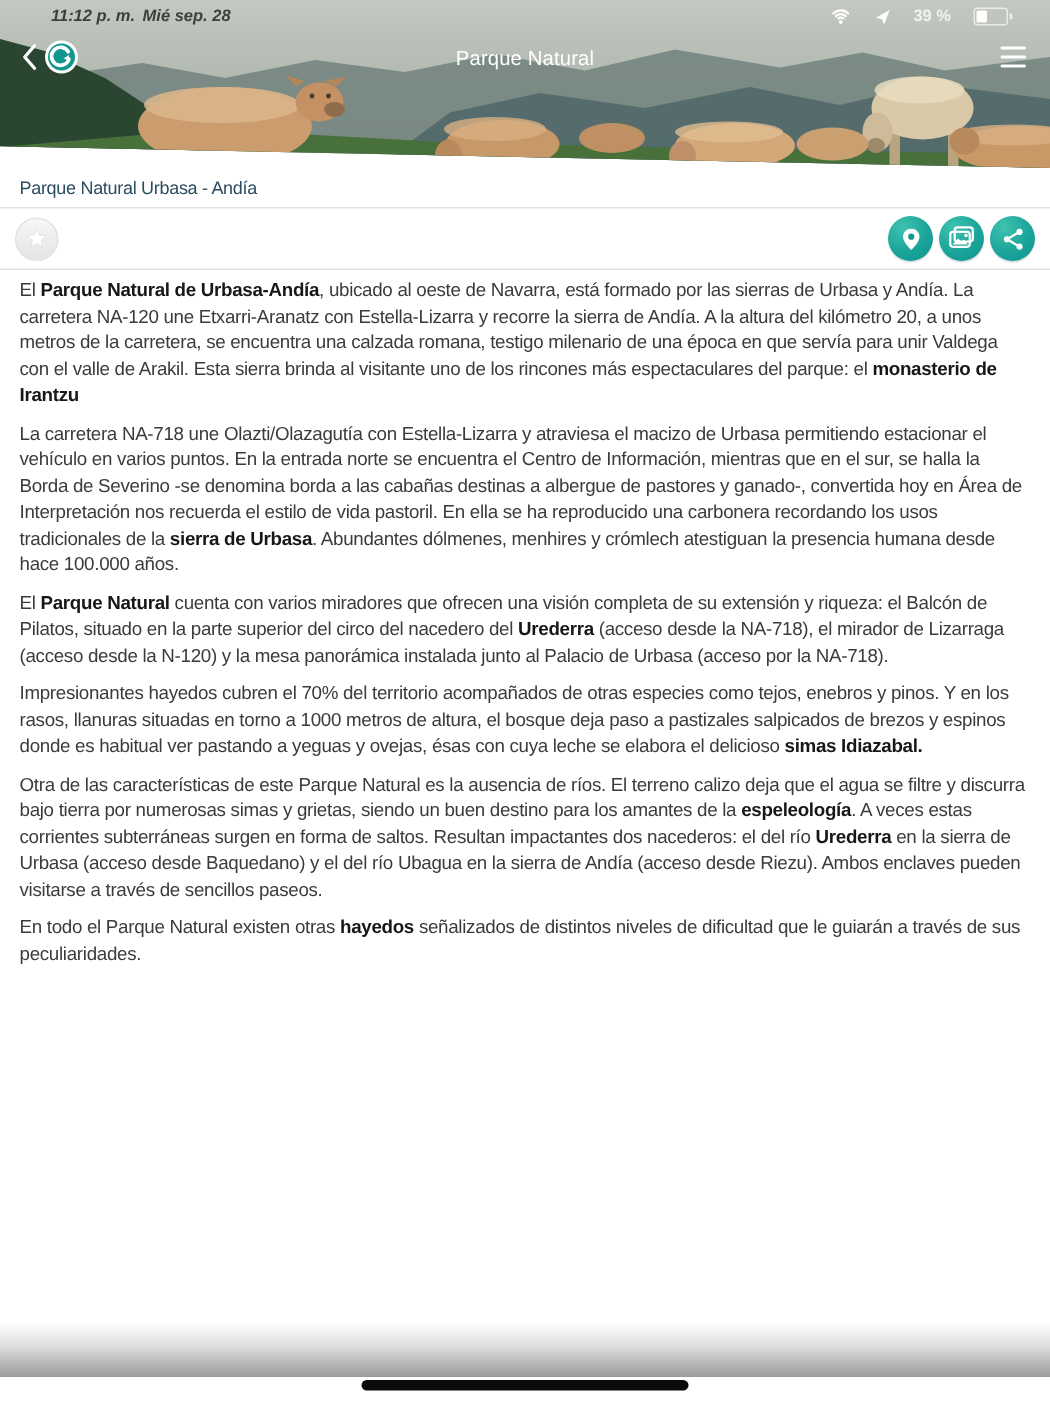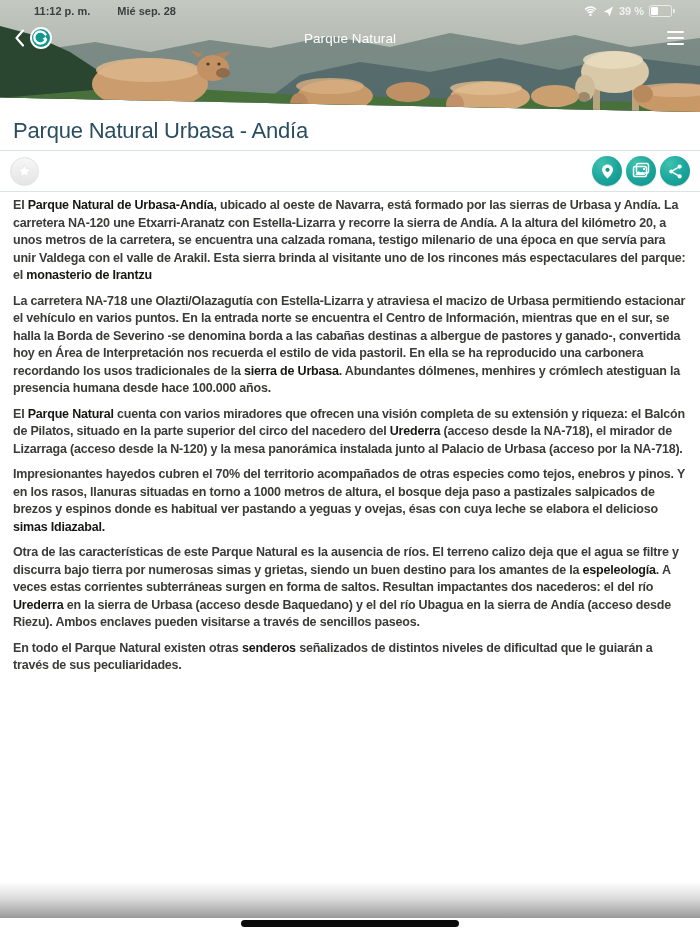--- a/index.html
+++ b/index.html
@@ -12,55 +12,55 @@
   .header-art{
     position:absolute;top:0;left:0;width:700px;height:112px;
     clip-path:polygon(0 0,100% 0,100% 100%,0 87%);
   }
   
   .status-bar{
     position:absolute;top:0;left:0;right:0;height:20px;
     display:flex;align-items:center;justify-content:space-between;
     padding:2px 28px 0 34px;box-sizing:border-box;font-size:11px;
   }
-  .sb-left{display:flex;gap:27px;color:#3a403d;font-weight:bold;letter-spacing:0;}
-  .sb-right{display:flex;align-items:center;gap:5px;color:#f0f3f1;font-weight:bold;}
+  .sb-left{display:flex;gap:5px;color:#3a403d;font-weight:bold;letter-spacing:0;font-style:italic;}
+  .sb-right{display:flex;align-items:center;gap:15px;color:#f0f3f1;font-weight:bold;}
   .battery{position:relative;width:21px;height:10px;border:1px solid rgba(255,255,255,.65);
     border-radius:2.5px;display:inline-block;}
   .battery .fill{position:absolute;left:1px;top:1px;bottom:1px;width:7px;background:#fff;border-radius:1px;}
   .battery .nub{position:absolute;right:-3.5px;top:2.5px;width:2px;height:4px;background:rgba(255,255,255,.65);border-radius:0 1px 1px 0;}
   
   .nav-bar{position:absolute;top:22px;left:0;right:0;height:32px;display:flex;align-items:center;padding:0 14px;box-sizing:border-box;}
   .nav-back{display:flex;align-items:center;gap:4px;cursor:pointer;}
   .nav-title{position:absolute;left:0;right:0;text-align:center;color:#fff;font-size:13.5px;letter-spacing:0.1px;pointer-events:none;}
   .nav-menu{margin-left:auto;display:flex;flex-direction:column;gap:3.5px;cursor:pointer;padding:3px 2px;}
   .nav-menu span{display:block;width:17px;height:2.4px;background:#fff;border-radius:1px;}
   
   .content{position:absolute;top:112px;left:0;right:0;}
   .page-title{
-    margin:6px 13px 6px;font-size:22px;font-weight:normal;
+    margin:6px 13px 6px;font-size:12px;font-weight:normal;
     color:#2b4d60;letter-spacing:-0.2px;
   }
   .divider{height:1px;background:#dce3e5;}
   .action-row{height:40px;display:flex;align-items:center;padding:0 10px;}
   .fav-btn{
     width:29px;height:29px;border-radius:50%;
     background:linear-gradient(180deg,#f7f7f7,#e4e4e4);
     border:1px solid #e0e3e4;display:flex;align-items:center;justify-content:center;
     box-sizing:border-box;cursor:pointer;
   }
   .teal-group{margin-left:auto;display:flex;gap:4px;}
   .teal-btn{
     width:30px;height:30px;border-radius:50%;
     background:radial-gradient(circle at 32% 25%, #3fc2b0 0%, #1aa49a 55%, #0d948c 100%);
     display:flex;align-items:center;justify-content:center;cursor:pointer;
     box-shadow:0 1px 1px rgba(0,0,0,.15);
   }
   .paragraphs{padding:5px 13px 0;color:#3b3b39;font-size:12.5px;line-height:17.5px;letter-spacing:-0.2px;}
-  .paragraphs p{margin:0 0 8px;font-weight:bold;}
+  .paragraphs p{margin:0 0 8px;}
   .paragraphs b{color:#171715;}
   
   .footer-gradient{position:absolute;left:0;right:0;top:882px;height:36px;
     background:linear-gradient(180deg,#ffffff 0%,#dcdcdc 45%,#9a9a9a 100%);}
   .home-indicator{position:absolute;top:920px;left:241px;width:218px;height:7px;border-radius:4px;background:#0b0b0b;cursor:pointer;}
 </style>
 </head>
 <body>
 
 <div class="screen">
@@ -190,20 +190,20 @@
     </div>
 
     <div class="divider"></div>
 
     <div class="paragraphs" id="paragraphs">
         <p><span>El </span><b>Parque Natural de Urbasa-Andía</b><span>, ubicado al oeste de Navarra, está formado por las sierras de Urbasa y Andía. La carretera NA-120 une Etxarri-Aranatz con Estella-Lizarra y recorre la sierra de Andía. A la altura del kilómetro 20, a unos metros de la carretera, se encuentra una calzada romana, testigo milenario de una época en que servía para unir Valdega con el valle de Arakil. Esta sierra brinda al visitante uno de los rincones más espectaculares del parque: el </span><b>monasterio de Irantzu</b></p>
         <p><span>La carretera NA-718 une Olazti/Olazagutía con Estella-Lizarra y atraviesa el macizo de Urbasa permitiendo estacionar el vehículo en varios puntos. En la entrada norte se encuentra el Centro de Información, mientras que en el sur, se halla la Borda de Severino -se denomina borda a las cabañas destinas a albergue de pastores y ganado-, convertida hoy en Área de Interpretación nos recuerda el estilo de vida pastoril. En ella se ha reproducido una carbonera recordando los usos tradicionales de la </span><b>sierra de Urbasa</b><span>. Abundantes dólmenes, menhires y crómlech atestiguan la presencia humana desde hace 100.000 años.</span></p>
         <p><span>El </span><b>Parque Natural</b><span> cuenta con varios miradores que ofrecen una visión completa de su extensión y riqueza: el Balcón de Pilatos, situado en la parte superior del circo del nacedero del </span><b>Urederra</b><span> (acceso desde la NA-718), el mirador de Lizarraga (acceso desde la N-120) y la mesa panorámica instalada junto al Palacio de Urbasa (acceso por la NA-718).</span></p>
         <p><span>Impresionantes hayedos cubren el 70% del territorio acompañados de otras especies como tejos, enebros y pinos. Y en los rasos, llanuras situadas en torno a 1000 metros de altura, el bosque deja paso a pastizales salpicados de brezos y espinos donde es habitual ver pastando a yeguas y ovejas, ésas con cuya leche se elabora el delicioso </span><b>simas Idiazabal.</b></p>
         <p><span>Otra de las características de este Parque Natural es la ausencia de ríos. El terreno calizo deja que el agua se filtre y discurra bajo tierra por numerosas simas y grietas, siendo un buen destino para los amantes de la </span><b>espeleología</b><span>. A veces estas corrientes subterráneas surgen en forma de saltos. Resultan impactantes dos nacederos: el del río </span><b>Urederra</b><span> en la sierra de Urbasa (acceso desde Baquedano) y el del río Ubagua en la sierra de Andía (acceso desde Riezu). Ambos enclaves pueden visitarse a través de sencillos paseos.</span></p>
-        <p><span>En todo el Parque Natural existen otras </span><b>senderos</b><span> señalizados de distintos niveles de dificultad que le guiarán a través de sus peculiaridades.</span></p>
+        <p><span>En todo el Parque Natural existen otras </span><b>hayedos</b><span> señalizados de distintos niveles de dificultad que le guiarán a través de sus peculiaridades.</span></p>
       </div>
   </div>
 
   <div class="footer-gradient"></div>
   <div class="home-indicator"></div>
 
 </div>
 
 </body></html>

